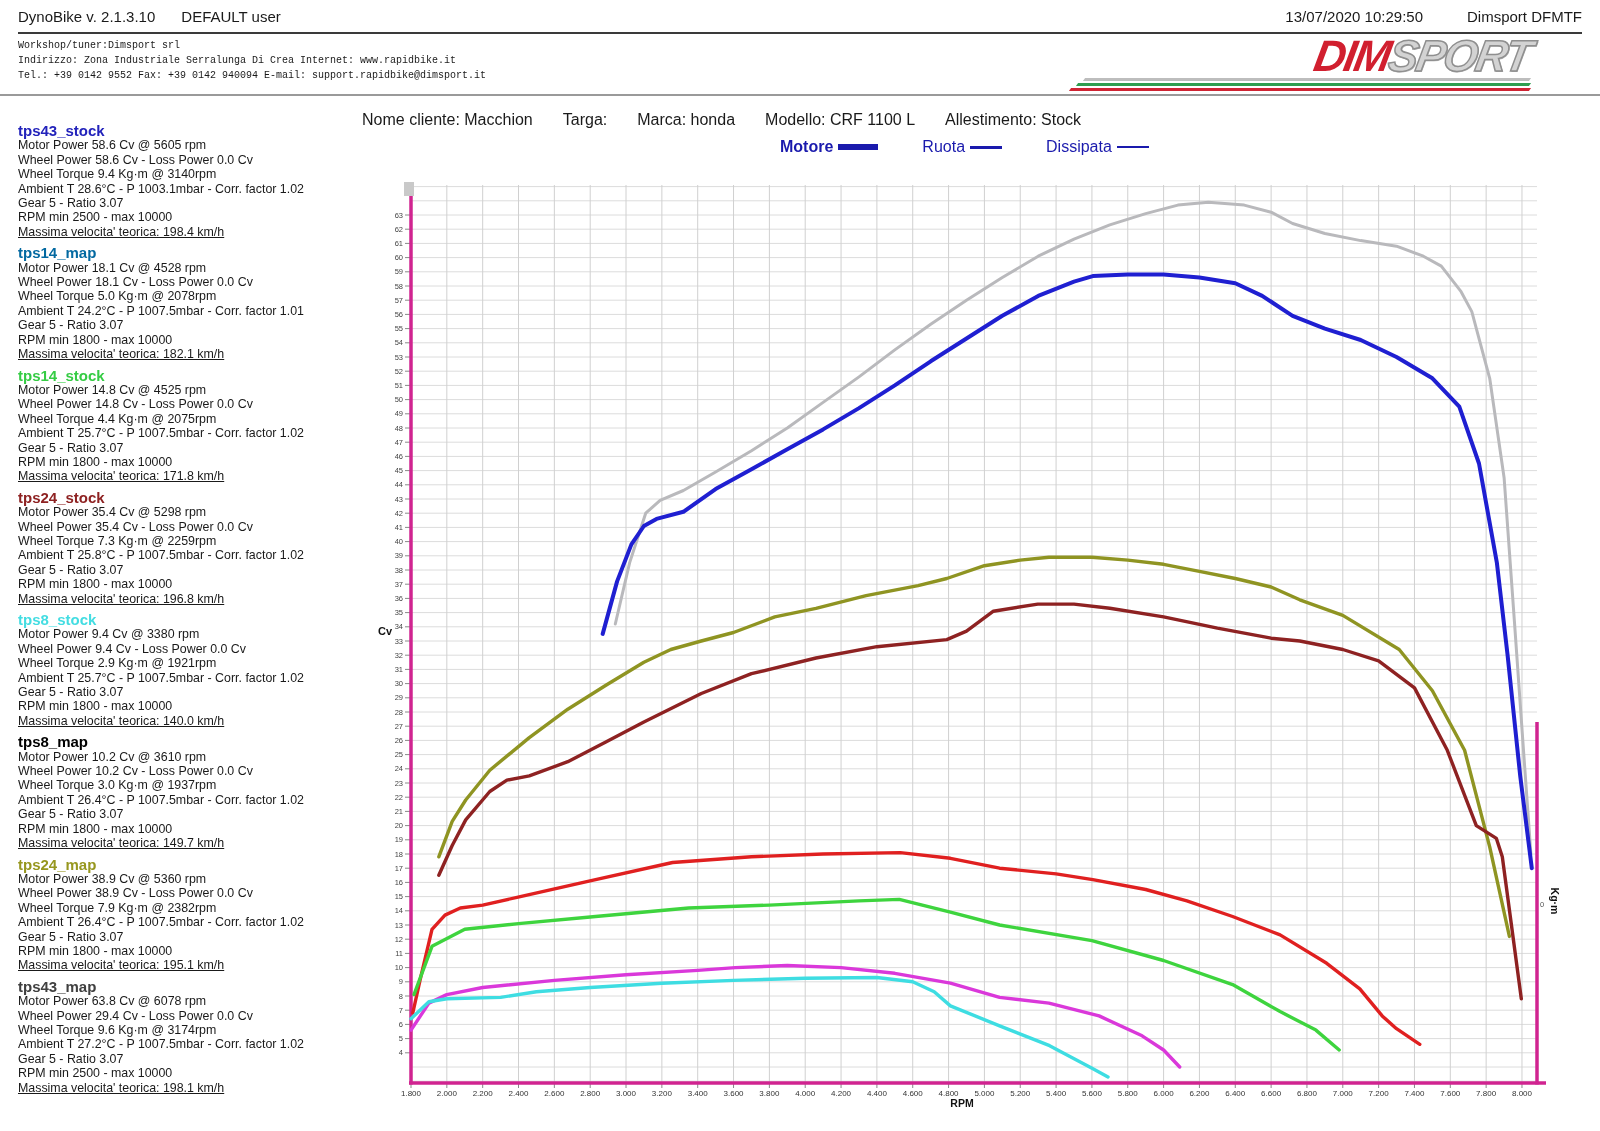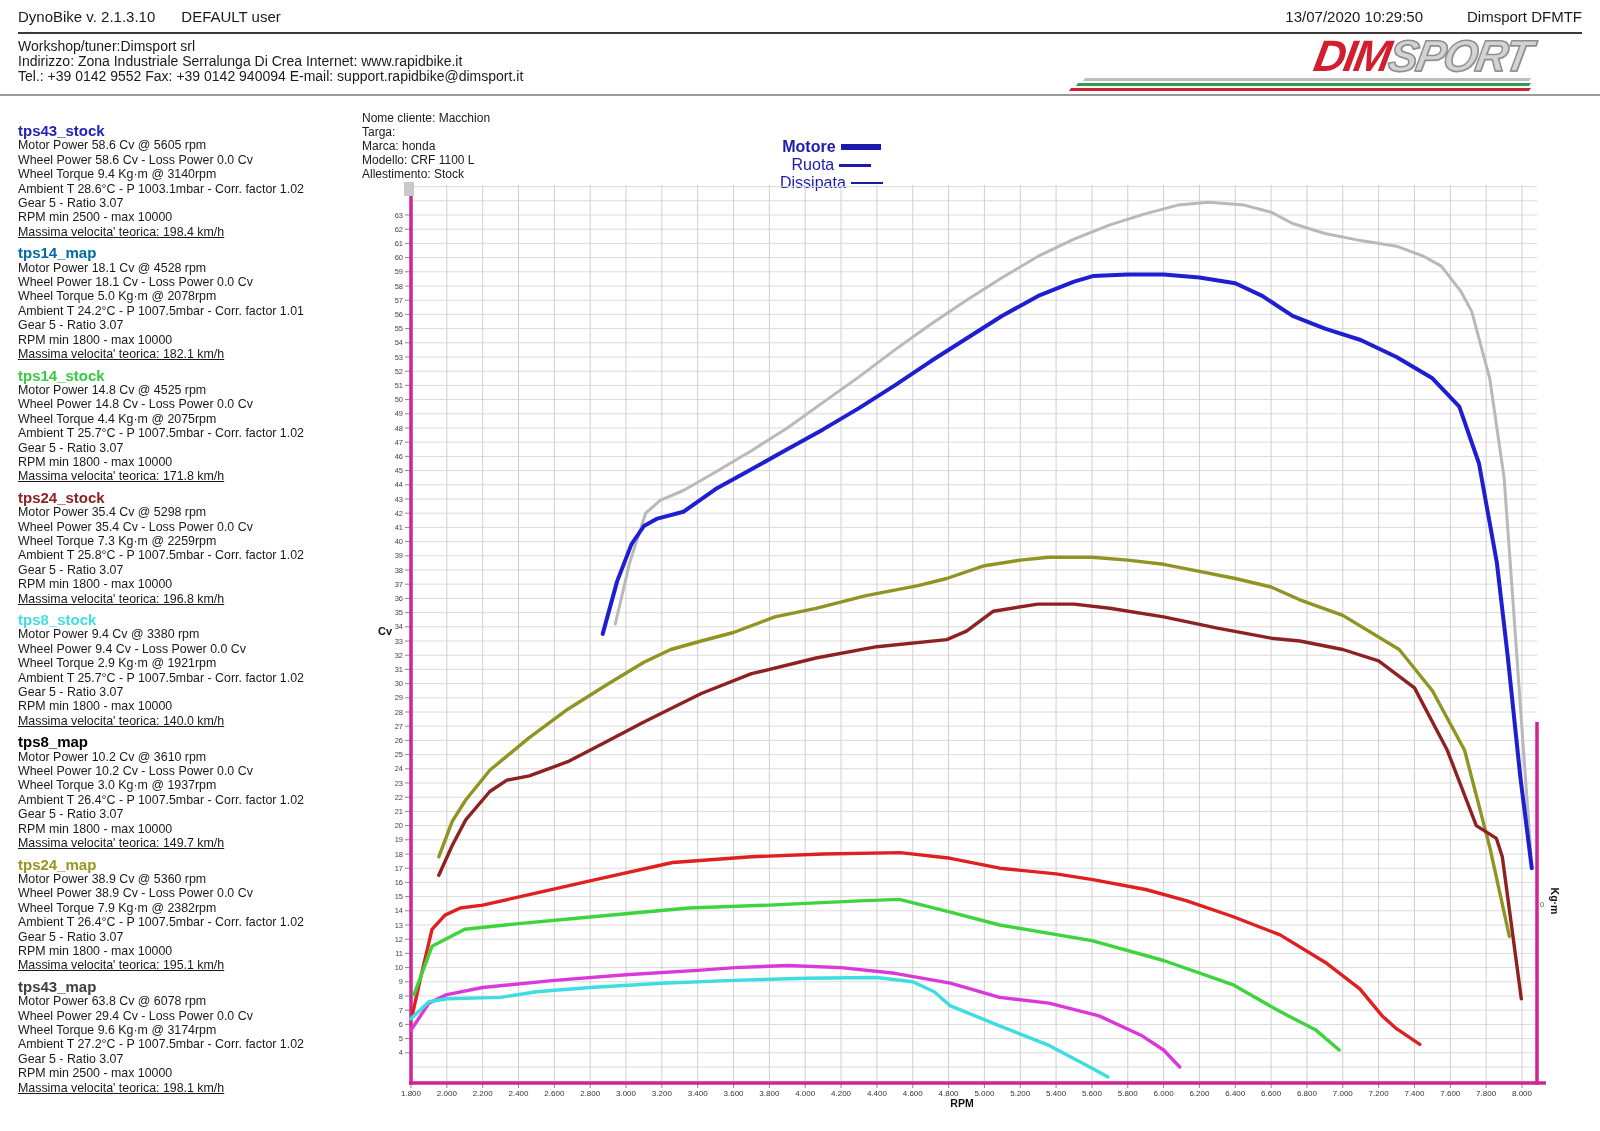--- a/index.html
+++ b/index.html
@@ -4,37 +4,37 @@
 <style>
   html,body{margin:0;padding:0;background:#fff;}
   body{width:1600px;height:1131px;position:relative;overflow:hidden;
        font-family:"Liberation Sans",sans-serif;color:#1a1a1a;}
   .abs{position:absolute;}
   
   .titlebar{left:18px;top:8px;width:1564px;font-size:15px;display:flex;justify-content:space-between;gap:10px;}
   .titlebar .left span{margin-right:26px;}
   .titlebar .right span{margin-left:44px;}
   .rule1{left:18px;top:32px;width:1564px;height:2px;background:#3a3a3a;}
-  .workshop{left:18px;top:39px;font-size:14px;line-height:14.8px;}
+  .workshop{left:18px;top:39px;font-size:10px;line-height:14.8px;font-family:Liberation Mono, monospace;}
   .rule2{left:0;top:94px;width:1600px;height:2px;background:#9a9a9a;}
   
   .logo{right:70px;top:36px;width:460px;}
   .logo-text{font-style:italic;font-weight:bold;font-size:44px;letter-spacing:-2px;
              transform:skewX(-10deg);white-space:nowrap;text-align:right;line-height:40px;}
   .logo-dim{color:#d11f2f;}
   .logo-sport{color:#d3d3d3;-webkit-text-stroke:1.5px #8f8f8f;text-shadow:1px 1px 0 #aaa;}
   .logo-stripes div{height:3px;margin-top:2px;transform:skewX(-35deg);}
   .s1{background:#bdbdbd;margin-left:14px;}
   .s2{background:#2e9e4f;margin-left:7px;}
   .s3{background:#cf2433;}
   
-  .vehicle-row{left:362px;top:111px;font-size:12px;display:flex;flex-direction:column;}
+  .vehicle-row{left:362px;top:111px;font-size:16px;display:flex;}
   .vehicle-row span{margin-right:30px;white-space:nowrap;}
   
-  .legend{left:780px;top:138px;display:flex;align-items:center;color:#1a1aad;font-size:16px;flex-direction:column;}
+  .legend{left:780px;top:138px;display:flex;align-items:center;color:#1a1aad;font-size:16px;}
   .legend .item{display:flex;align-items:center;margin-right:44px;white-space:nowrap;}
   .legend .dash{display:inline-block;background:#1a1aad;margin-left:5px;}
   .legend .bold{font-weight:bold;}
   
   .tests{left:18px;top:124px;width:350px;}
   .test-block{margin-bottom:7px;font-size:12.4px;line-height:14.4px;}
   .test-header{font-weight:bold;font-size:15px;}
   .test-max{text-decoration:underline;}
   svg text{font-family:"Liberation Sans",sans-serif;}
 </style>

